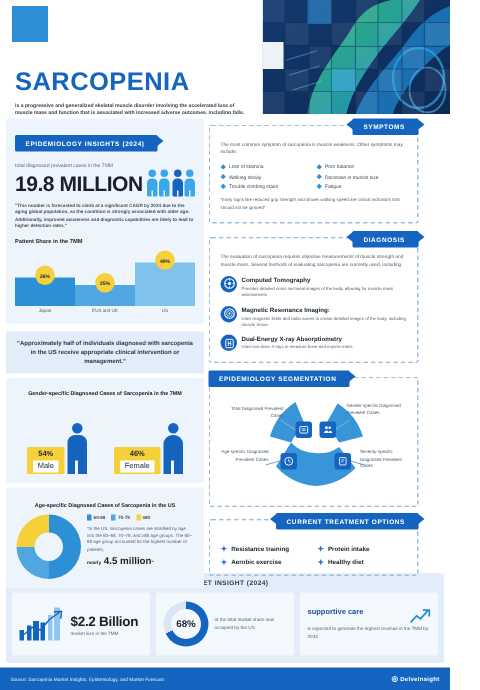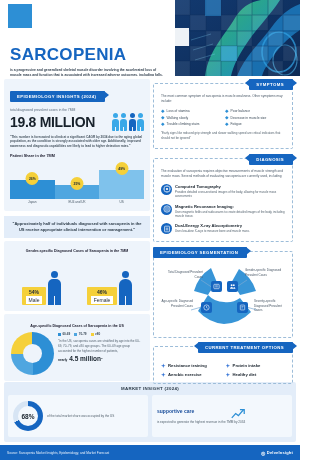--- a/index.html
+++ b/index.html
@@ -22,21 +22,21 @@
   }
   .subtitle {
     margin-top:5px; font-size:3.4px; line-height:1.55; color:#33414f;
     width:155px; font-weight:bold;
   }
   .hdr-img { position:absolute; right:0; top:0; width:125px; height:76px; overflow:hidden; }
   .hdr-white-block { position:absolute; left:0px; top:28px; width:14px; height:18px; background:#eef2f6; }
 
   
   .body-wrap { position:relative; display:flex; gap:3px; padding:3px 4px 0 4px; height:302px; }
-  .col-left { width:146px; position:relative; }
+  .col-left { width:132px; position:relative; }
   .col-right { width:140px; position:relative; }
 
   .panel { background:#eef4fb; border-radius:2px; position:relative; }
 
   
   .ribbon {
     position:relative; display:inline-block; background:#1565c0;
     color:#fff; font-size:4.3px; font-weight:bold; letter-spacing:.4px;
     padding:3px 9px 3px 7px; border-radius:1px;
   }
@@ -500,20 +500,38 @@
         </div>
       </div>
 
     </div>
   </div>
 
   <div class="market">
     <div class="market-title">MARKET INSIGHT (2024)</div>
     <div class="mi-row">
 
+      <div class="mi-card">
+        <div class="mi-bars">
+          <i style="height:7px"></i>
+          <i style="height:10px"></i>
+          <i style="height:13px"></i>
+          <i style="height:12px"></i>
+          <i class="l" style="height:17px"></i>
+          <i class="l" style="height:22px"></i>
+          <svg class="mi-arrow" viewBox="0 0 28 20">
+            <path d="M1 17 L7 12 L12 14 L18 7 L25 2" fill="none" stroke="#1565c0" stroke-width="1"></path>
+            <path d="M21 2 L26 1.5 L25.5 6.5" fill="none" stroke="#1565c0" stroke-width="1"></path>
+          </svg>
+        </div>
+        <div>
+          <div class="mi-big">$2.2 Billion</div>
+          <div class="mi-sub">market size in the 7MM</div>
+        </div>
+      </div>
 
       <div class="mi-card">
         <div class="gauge" style="background:conic-gradient(#1565c0 0 68%, #d7e5f4 68% 100%)">
           <div class="hole2">68%</div>
         </div>
         <div class="mi-txt">of the total market share was occupied by the US</div>
       </div>
 
       <div class="mi-card">
         <div>

